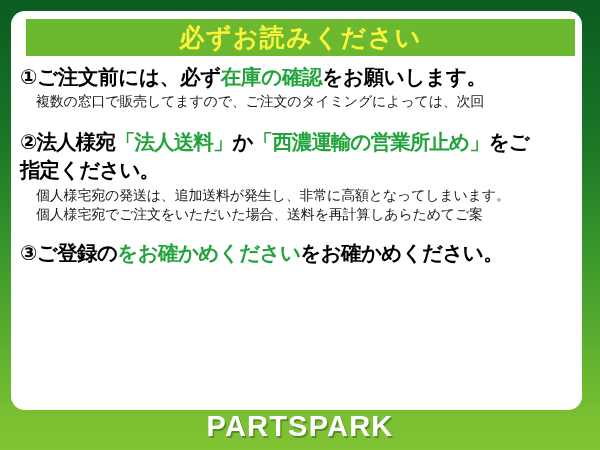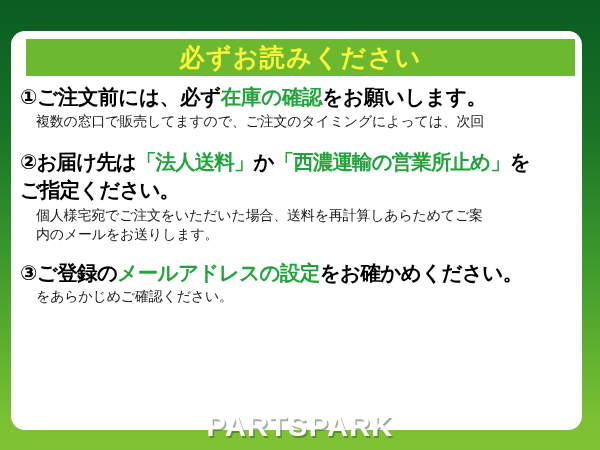--- a/index.html
+++ b/index.html
@@ -33,21 +33,20 @@
   .card {
     position: absolute;
     left: 11px;
     top: 11px;
     width: 571px;
     height: 399px;
     background: #ffffff;
     border-radius: 14px;
     box-sizing: border-box;
     overflow: hidden;
-    margin-top: 20px;
   }
 
   
   .header-band {
     position: absolute;
     left: 15px;
     top: 8px;
     width: 549px;
     height: 37px;
     background: #6cb82e;
@@ -154,36 +153,35 @@
         </div>
         <div class="body-text">
           <span class="ln">複数の窓口で販売してますので、ご注文のタイミングによっては、次回</span>
         </div>
       </div>
 
       <div class="spacer-1"></div>
 
       <div class="section sec-2">
         <div class="headline wrap">
-          <span>②</span><span>お届け先は</span><span class="hl-green">「法人送料」</span><span>か</span><span class="hl-green">「西濃運輸の営業所止め」</span><span>をご指定ください。</span>
+          <span>②</span><span>法人様宛</span><span class="hl-green">「法人送料」</span><span>か</span><span class="hl-green">「西濃運輸の営業所止め」</span><span>をご指定ください。</span>
         </div>
         <div class="body-text">
+          <span class="ln">個人様宅宛の発送は、追加送料が発生し、非常に高額となってしまいます。</span>
           <span class="ln">個人様宅宛でご注文をいただいた場合、送料を再計算しあらためてご案</span>
-          <span class="ln">内のメールをお送りします。</span>
         </div>
       </div>
 
       <div class="spacer-2"></div>
 
       <div class="section sec-3">
         <div class="headline">
-          <span>③</span><span>ご登録の</span><span class="hl-green">メールアドレスの設定</span><span>をお確かめください。</span>
+          <span>③</span><span>ご登録の</span><span class="hl-green">をお確かめください</span><span>をお確かめください。</span>
         </div>
         <div class="body-text">
-          <span class="ln">をあらかじめご確認ください。</span>
         </div>
       </div>
 
     </div>
   </div>
 
   <div class="footer">
     <span class="brand">PARTSPARK</span>
   </div>
 

